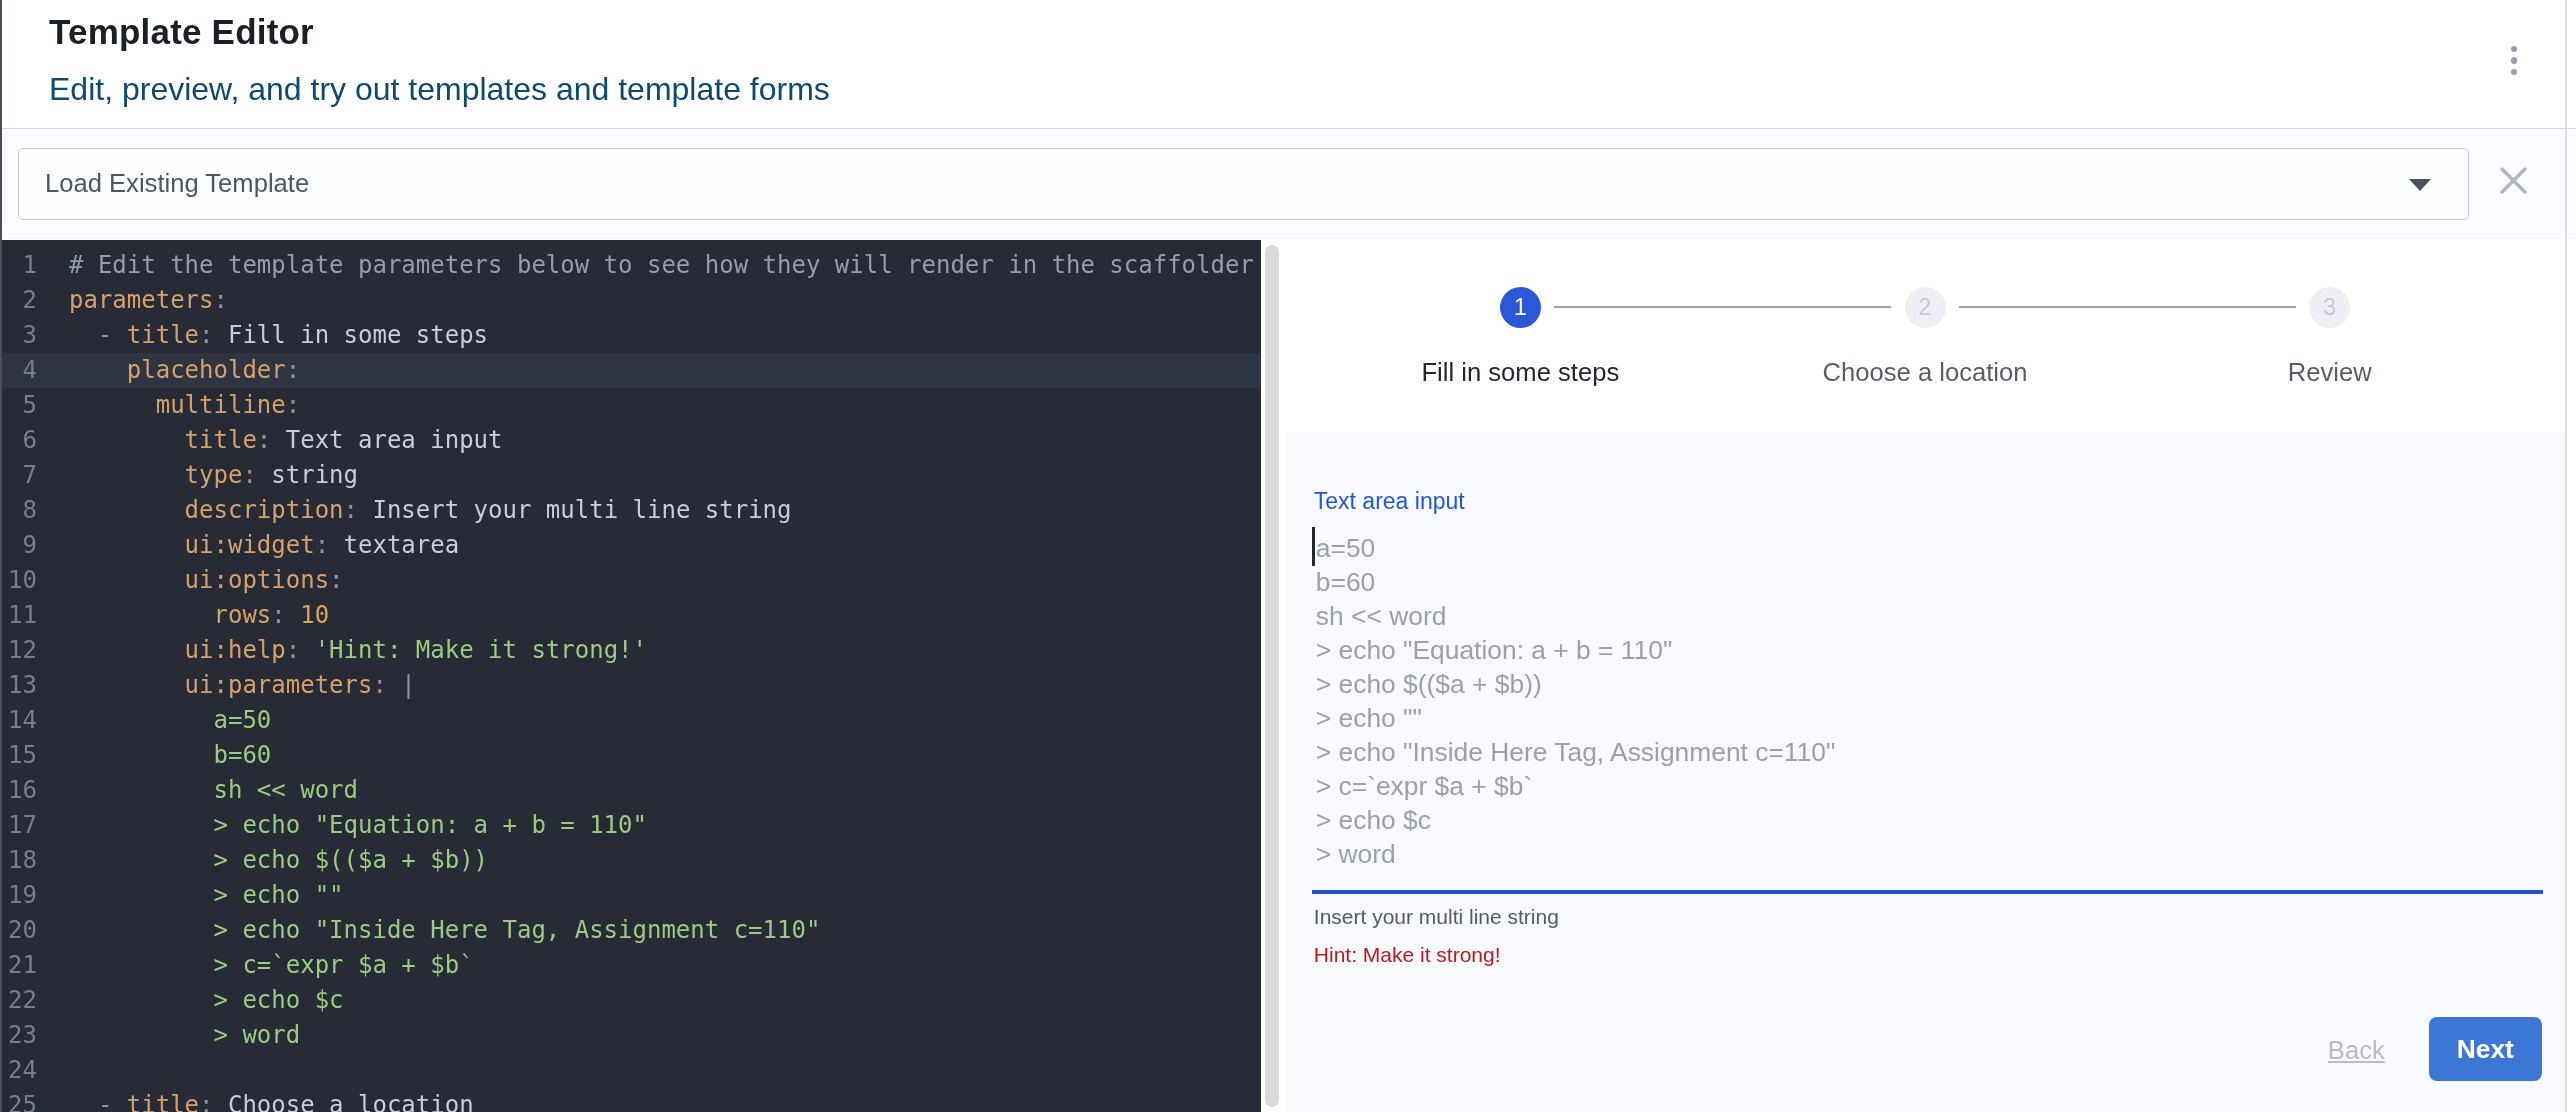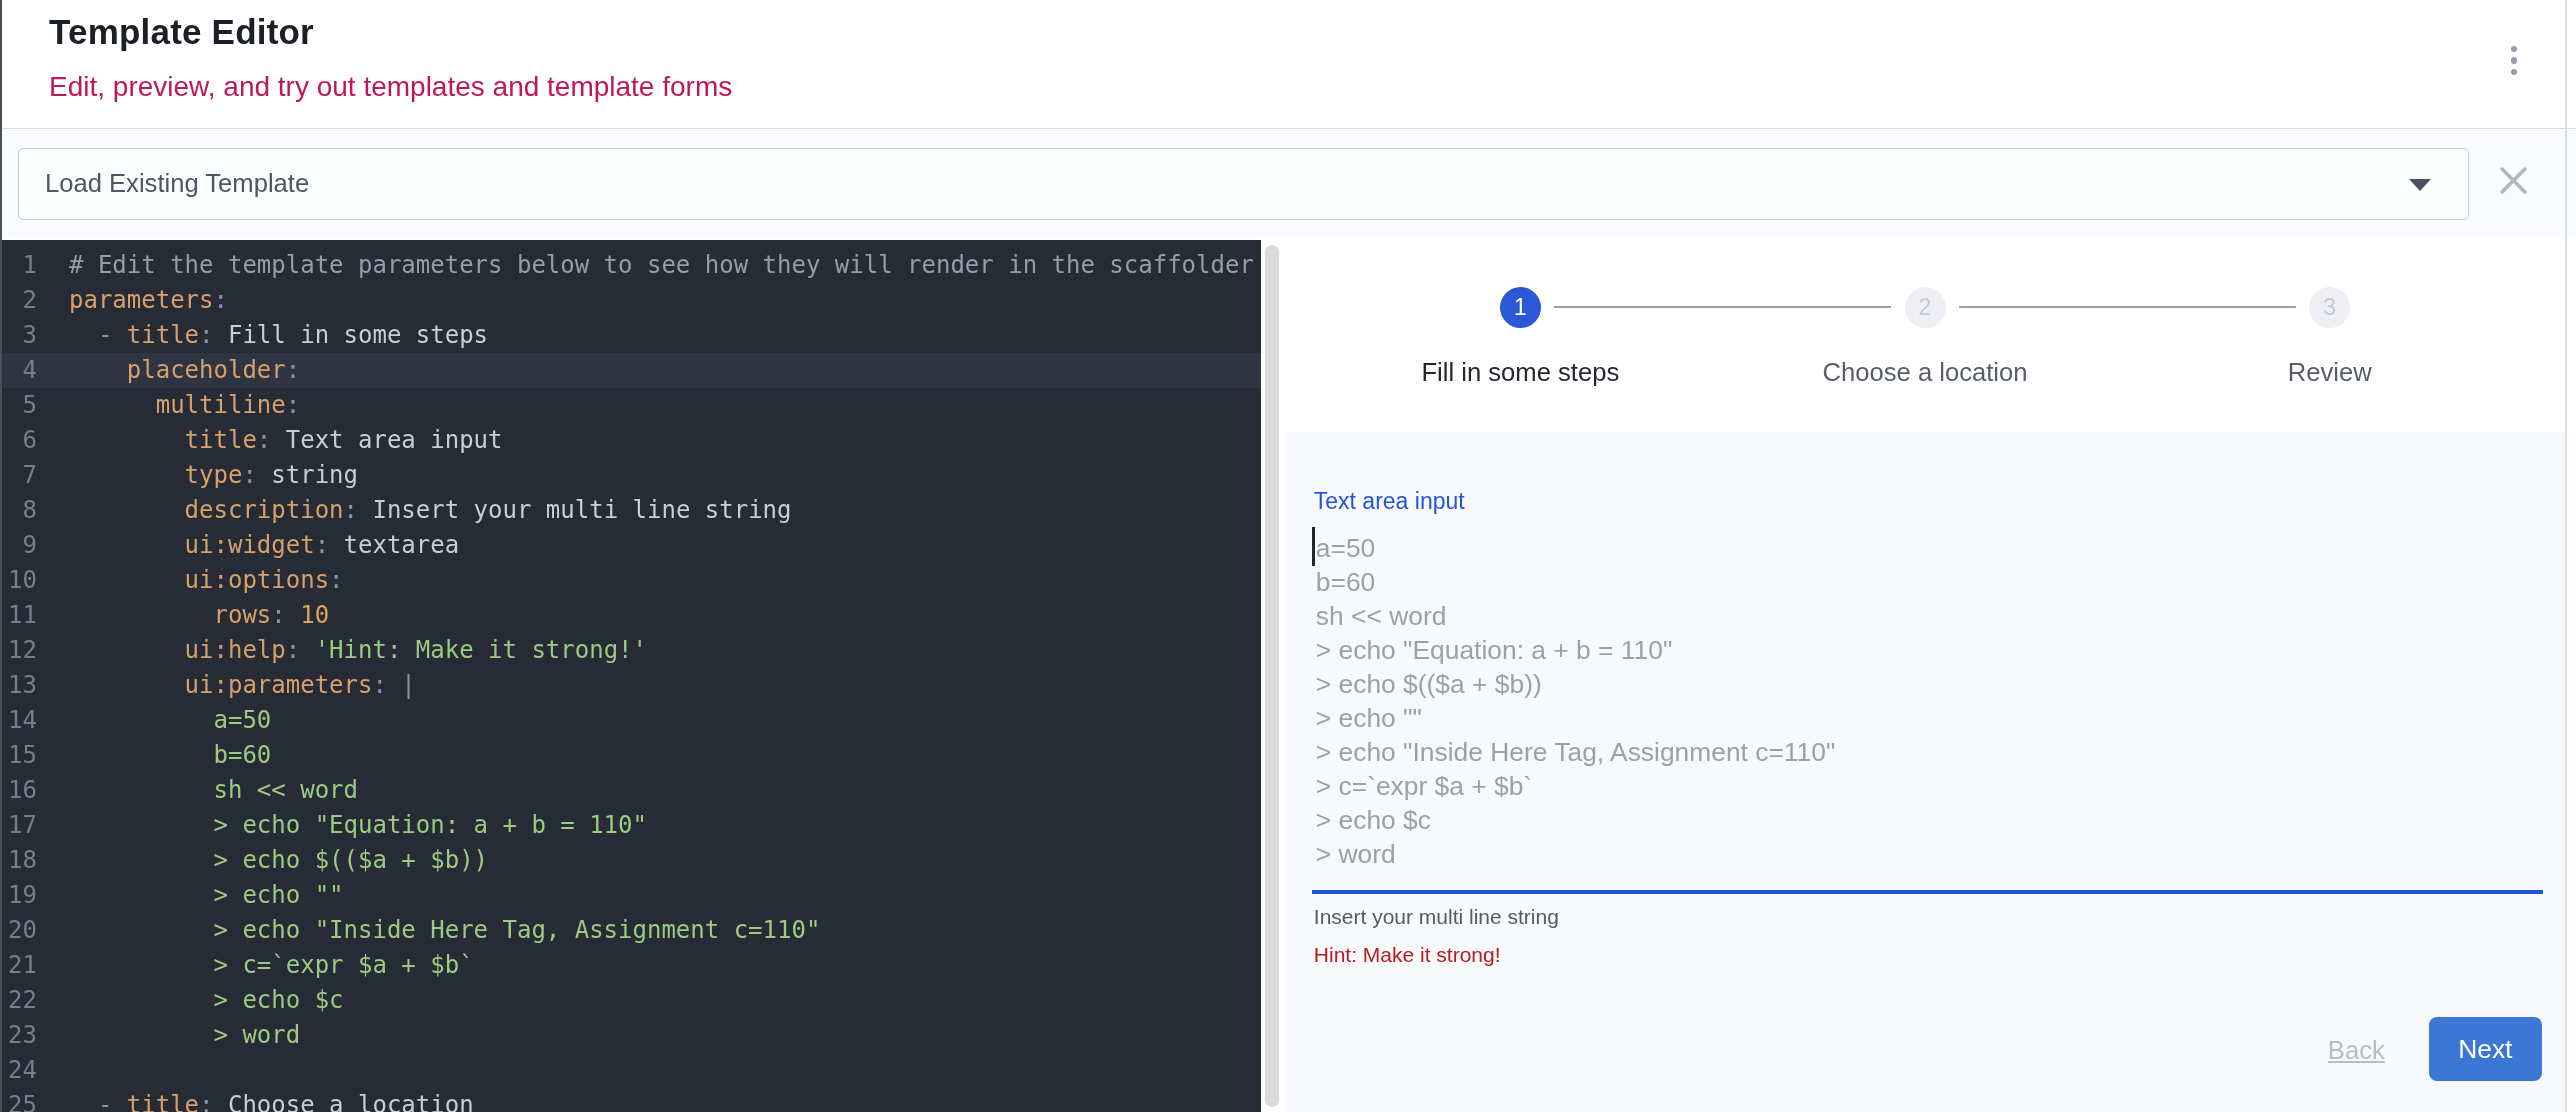--- a/index.html
+++ b/index.html
@@ -5,21 +5,21 @@
   * { margin:0; padding:0; box-sizing:border-box; }
   html,body { width:2576px; height:1113px; overflow:hidden; background:#ffffff;
               font-family:"Liberation Sans", sans-serif; }
   #page { position:relative; width:2576px; height:1113px; background:#ffffff; }
 
   
   #header { position:absolute; left:0; top:0; width:2576px; height:129px;
             background:#ffffff; border-bottom:1.8px solid #d6d8de; }
   #page-title { position:absolute; left:49px; top:12.3px; font-size:35px; font-weight:700;
                 color:#1b1f28; letter-spacing:0.2px; }
-  #page-subtitle { position:absolute; left:49px; top:71px; font-size:28px; color:#be185d; }
+  #page-subtitle { position:absolute; left:49px; top:71px; font-size:32px; color:#0c4a6e; }
   #kebab { position:absolute; left:2505px; top:46px; width:17.6px; height:39px; cursor:pointer; }
   #kebab .dot { width:6.2px; height:6.2px; border-radius:50%; background:#989cab; margin:0 auto 5.3px auto; }
 
   
   #toolbar { position:absolute; left:0; top:130px; width:2576px; height:109px; background:#fafbfe; }
   #load-select { position:absolute; left:17.6px; top:17.6px; width:2451px; height:72px;
                  border:1.8px solid #c7cad2; border-radius:5px; background:#fcfdff; }
   #load-select .val { position:absolute; left:26.4px; top:0; height:69px; line-height:69px;
                       font-size:25.6px; color:#4e5563; }
   #select-arrow { position:absolute; right:37px; top:30px; width:0; height:0;
@@ -68,21 +68,21 @@
   #field-label { position:absolute; left:28px; top:56px; font-size:23px; color:#2356d4; }
   #caret { position:absolute; left:26.4px; top:95px; width:2.6px; height:39px; background:#23262c; }
   #ta-lines { position:absolute; left:30px; top:99px; font-size:26.4px; color:#9da0a5; }
   .ta-line { height:34px; line-height:34px; white-space:pre; }
   #underline { position:absolute; left:26.4px; top:458px; width:1231px; height:3.5px; background:#2553cd; }
   #field-desc { position:absolute; left:28px; top:473px; font-size:21px; color:#545a67; }
   #field-hint { position:absolute; left:28px; top:511px; font-size:21px; color:#b91c1c; }
   #back-btn { position:absolute; left:1009px; top:598px; width:123px; height:41px; text-align:center;
               line-height:41px; font-size:25.6px; color:#b9bcc4; cursor:default;text-decoration:underline; }
   #next-btn { position:absolute; left:1143px; top:585px; width:113px; height:64px;
-              background:#3c77d5; border-radius:8px; color:#ffffff; font-size:26.4px; font-weight:400;
+              background:#3c77d5; border-radius:8px; color:#ffffff; font-size:26.4px; font-weight:700;
               text-align:center; line-height:64px; cursor:pointer; border:none; }
 
   
   #right-border { position:absolute; left:2565px; top:0; width:1.8px; height:1113px; background:#dcdee5; }
   #left-border { position:absolute; left:0; top:0; width:1.8px; height:1113px; background:#4a4f59; }
 </style>
 </head>
 <body>
 
 <div id="page">

